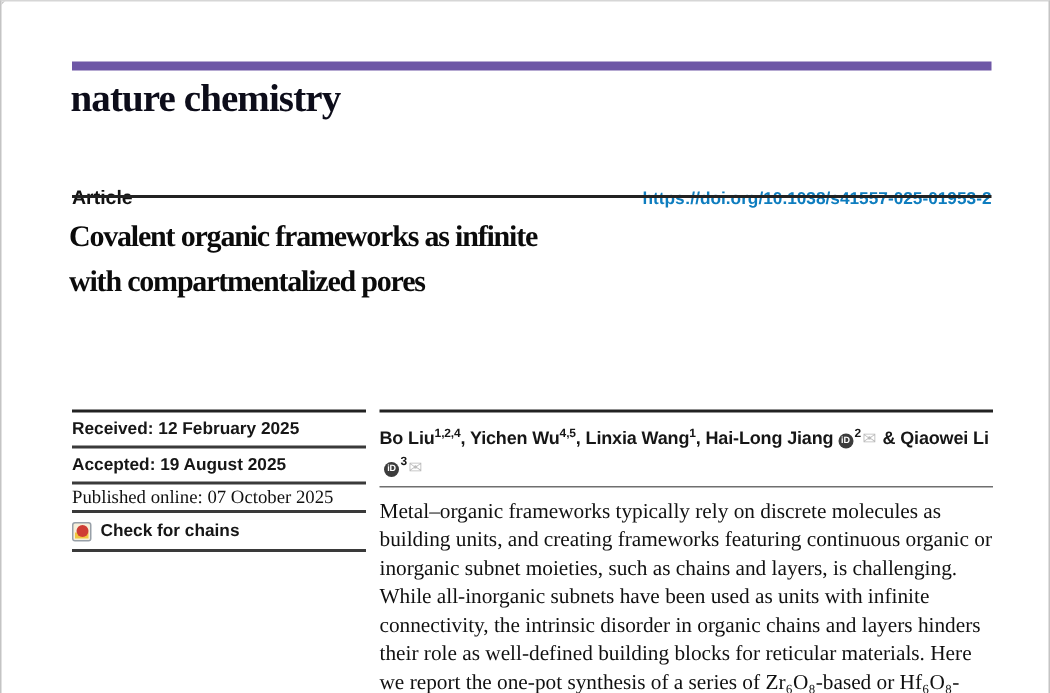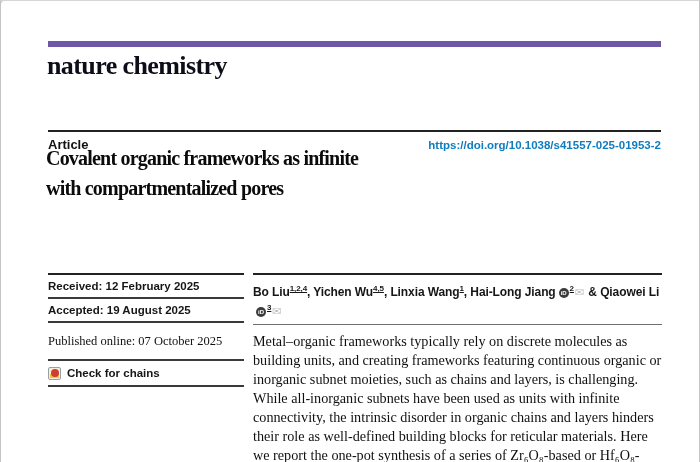--- a/index.html
+++ b/index.html
@@ -24,21 +24,21 @@
   .accent-bar{
     position:absolute;left:47px;top:40px;width:613px;height:6px;
   }
   .brand{
     position:absolute;left:46px;top:50px;
     font-family:"Liberation Serif", "DejaVu Serif", serif;
     font-weight:bold;font-size:26px;letter-spacing:-0.6px;
     color:#0d0d1a;
   }
   .article-row{
-    position:absolute;left:47px;top:106px;width:613px;
+    position:absolute;left:47px;top:94px;width:613px;
     display:flex;justify-content:space-between;align-items:baseline;
   }
   .article-label{font-weight:bold;font-size:13px;color:#111;}
   .doi-link{
     font-size:11.5px;font-weight:bold;color:#0e7dbf;text-decoration:none;margin-top:32px;
   }
   .article-rule{
     position:absolute;left:47px;top:129px;width:613px;height:0;
     border-top:2px solid #222;
   }
@@ -53,21 +53,21 @@
   
   .meta-col{
     position:absolute;left:47px;top:272px;width:196px;
     font-size:11.5px;
   }
   .meta-rule{border-top:2px solid #3a3a3a;height:0;}
   .meta-rule.first{border-top:2px solid #222;}
   .meta-row{height:22px;display:flex;align-items:center;font-weight:bold;color:#161616;}
   .meta-row.serif{
     font-family:"Liberation Serif", "DejaVu Serif", serif;
-    font-weight:normal;font-size:12.5px;height:36px;color:#111;
+    font-weight:normal;font-size:12.5px;height:17px;color:#111;
   }
   .meta-row.check{height:24px;}
   .crossmark{
     position:relative;display:inline-block;width:13px;height:13px;
     border:1px solid #98a0a8;border-radius:2px;background:#f7efd9;
     box-sizing:border-box;margin-right:6px;flex:0 0 auto;
   }
   .crossmark::after{
     content:"";position:absolute;left:1px;right:1px;bottom:1px;height:4px;
     background:#f0c63f;
@@ -79,21 +79,21 @@
 
   
   .body-col{
     position:absolute;left:252px;top:272px;width:409px;
   }
   .authors-rule{border-top:2px solid #222;height:0;}
   .author-line{
     margin-top:6px;font-size:12px;font-weight:bold;color:#161616;
     letter-spacing:-0.1px;line-height:15px;
   }
-  .author-line sup{font-size:8px;font-weight:bold;text-decoration:underline;}
+  .author-line sup{font-size:8px;font-weight:bold;}
   .orcid-icon{
     display:inline-block;width:10px;height:10px;border-radius:50%;
     background:#3c3c3c;color:#fff;font-size:6px;font-weight:bold;
     text-align:center;line-height:10px;vertical-align:1px;margin:0 1px 0 3px;
     font-family:"Liberation Sans", sans-serif;
   }
   .mail-icon{
     color:#bcbcbc;font-size:11px;font-weight:normal;margin:0 1px;
     font-family:"DejaVu Sans", sans-serif;vertical-align:0px;
   }

